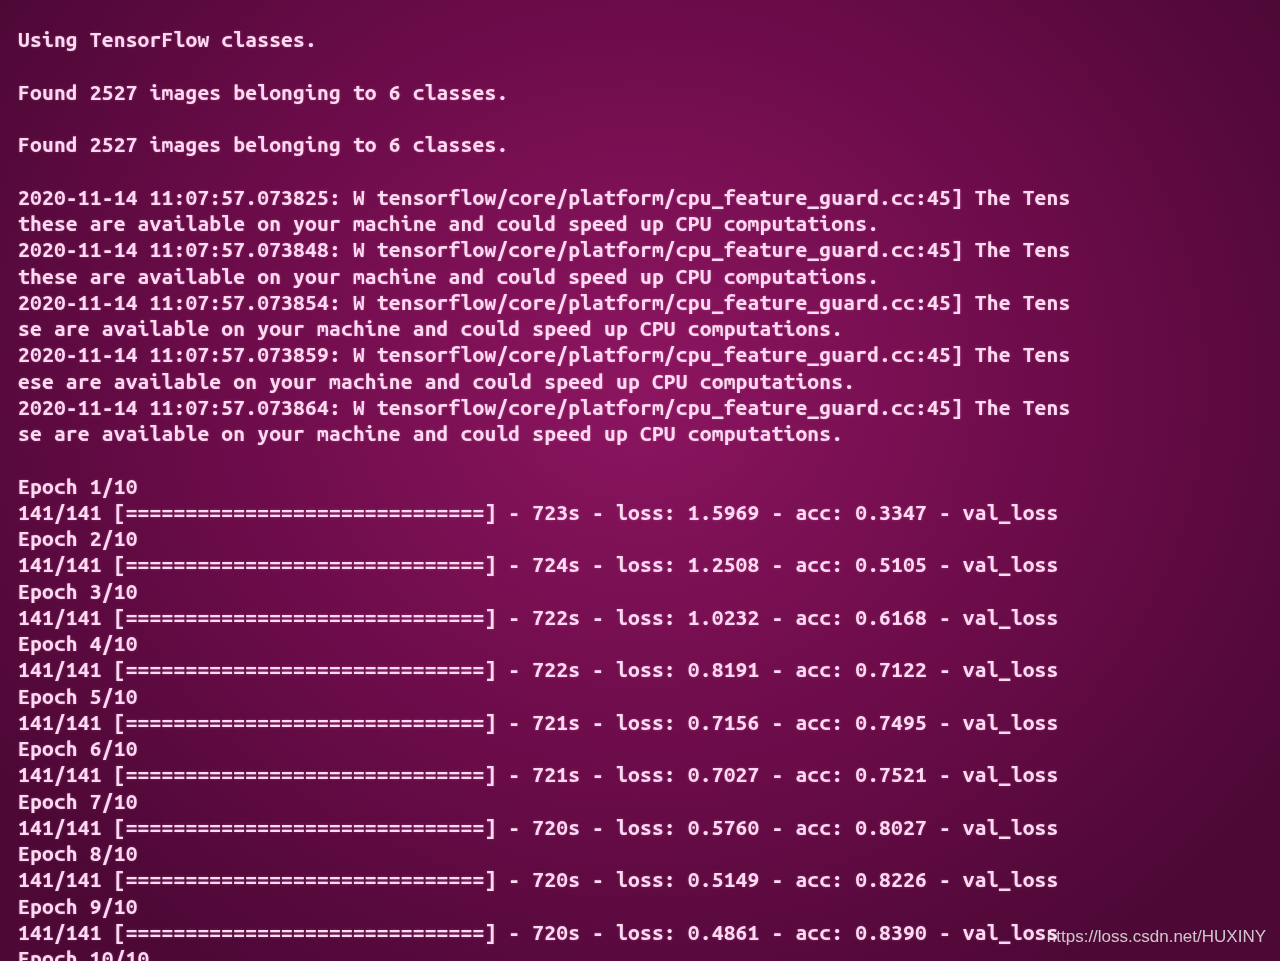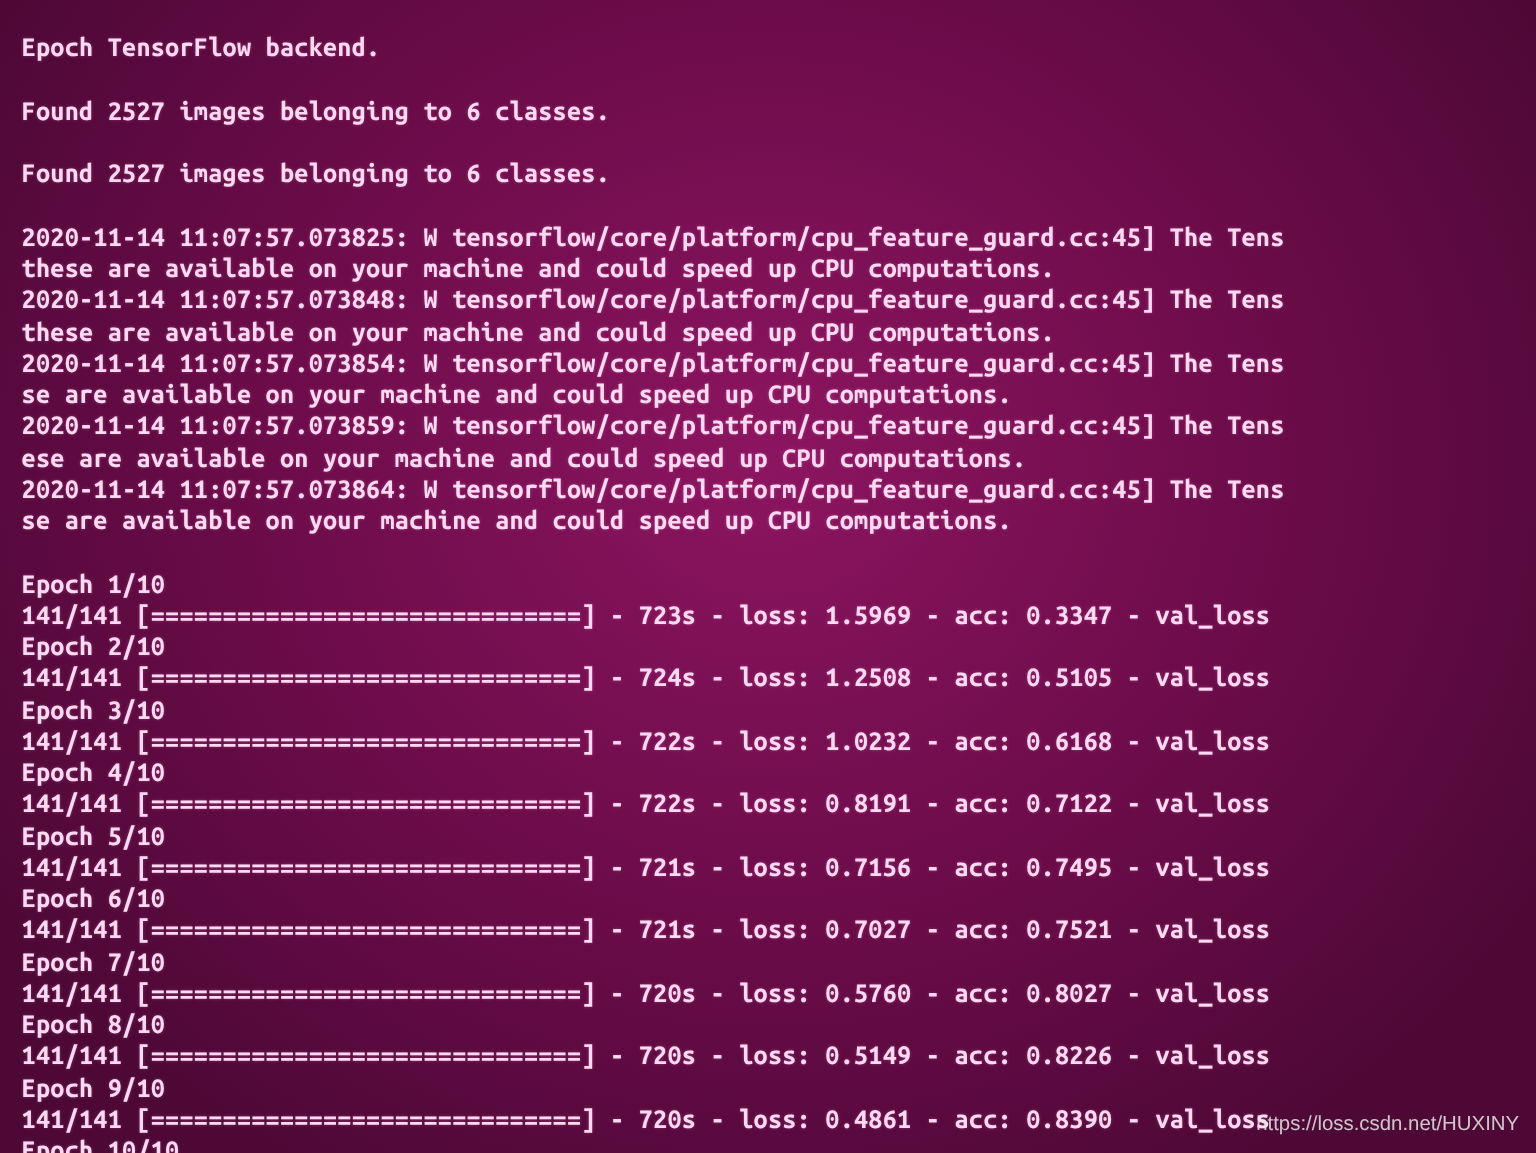--- a/index.html
+++ b/index.html
@@ -33,21 +33,21 @@
     opacity: 0.85;
     letter-spacing: 0;
     text-shadow: none;
     white-space: nowrap;
   }
 </style>
 </head>
 <body>
 
 <div class="terminal">
-<span class="line">Epoch TensorFlow backend.</span>
+<span class="line">Using TensorFlow classes.</span>
 <span class="line">Found 2527 images belonging to 6 classes.</span>
 <span class="line">Found 2527 images belonging to 6 classes.</span>
 <span id="warn-block"><span class="line">2020-11-14 11:07:57.073825: W tensorflow/core/platform/cpu_feature_guard.cc:45] The Tens</span><span class="line">these are available on your machine and could speed up CPU computations.</span><span class="line">2020-11-14 11:07:57.073848: W tensorflow/core/platform/cpu_feature_guard.cc:45] The Tens</span><span class="line">these are available on your machine and could speed up CPU computations.</span><span class="line">2020-11-14 11:07:57.073854: W tensorflow/core/platform/cpu_feature_guard.cc:45] The Tens</span><span class="line">se are available on your machine and could speed up CPU computations.</span><span class="line">2020-11-14 11:07:57.073859: W tensorflow/core/platform/cpu_feature_guard.cc:45] The Tens</span><span class="line">ese are available on your machine and could speed up CPU computations.</span><span class="line">2020-11-14 11:07:57.073864: W tensorflow/core/platform/cpu_feature_guard.cc:45] The Tens</span><span class="line">se are available on your machine and could speed up CPU computations.</span></span>
 <span id="epoch-block"><span class="line">Epoch 1/10</span><span class="line">141/141 [==============================] - 723s - loss: 1.5969 - acc: 0.3347 - val_loss</span><span class="line">Epoch 2/10</span><span class="line">141/141 [==============================] - 724s - loss: 1.2508 - acc: 0.5105 - val_loss</span><span class="line">Epoch 3/10</span><span class="line">141/141 [==============================] - 722s - loss: 1.0232 - acc: 0.6168 - val_loss</span><span class="line">Epoch 4/10</span><span class="line">141/141 [==============================] - 722s - loss: 0.8191 - acc: 0.7122 - val_loss</span><span class="line">Epoch 5/10</span><span class="line">141/141 [==============================] - 721s - loss: 0.7156 - acc: 0.7495 - val_loss</span><span class="line">Epoch 6/10</span><span class="line">141/141 [==============================] - 721s - loss: 0.7027 - acc: 0.7521 - val_loss</span><span class="line">Epoch 7/10</span><span class="line">141/141 [==============================] - 720s - loss: 0.5760 - acc: 0.8027 - val_loss</span><span class="line">Epoch 8/10</span><span class="line">141/141 [==============================] - 720s - loss: 0.5149 - acc: 0.8226 - val_loss</span><span class="line">Epoch 9/10</span><span class="line">141/141 [==============================] - 720s - loss: 0.4861 - acc: 0.8390 - val_loss</span><span class="line">Epoch 10/10</span></span>
 
 
 </div>
 
 <div class="watermark">https://loss.csdn.net/HUXINY</div>
 

